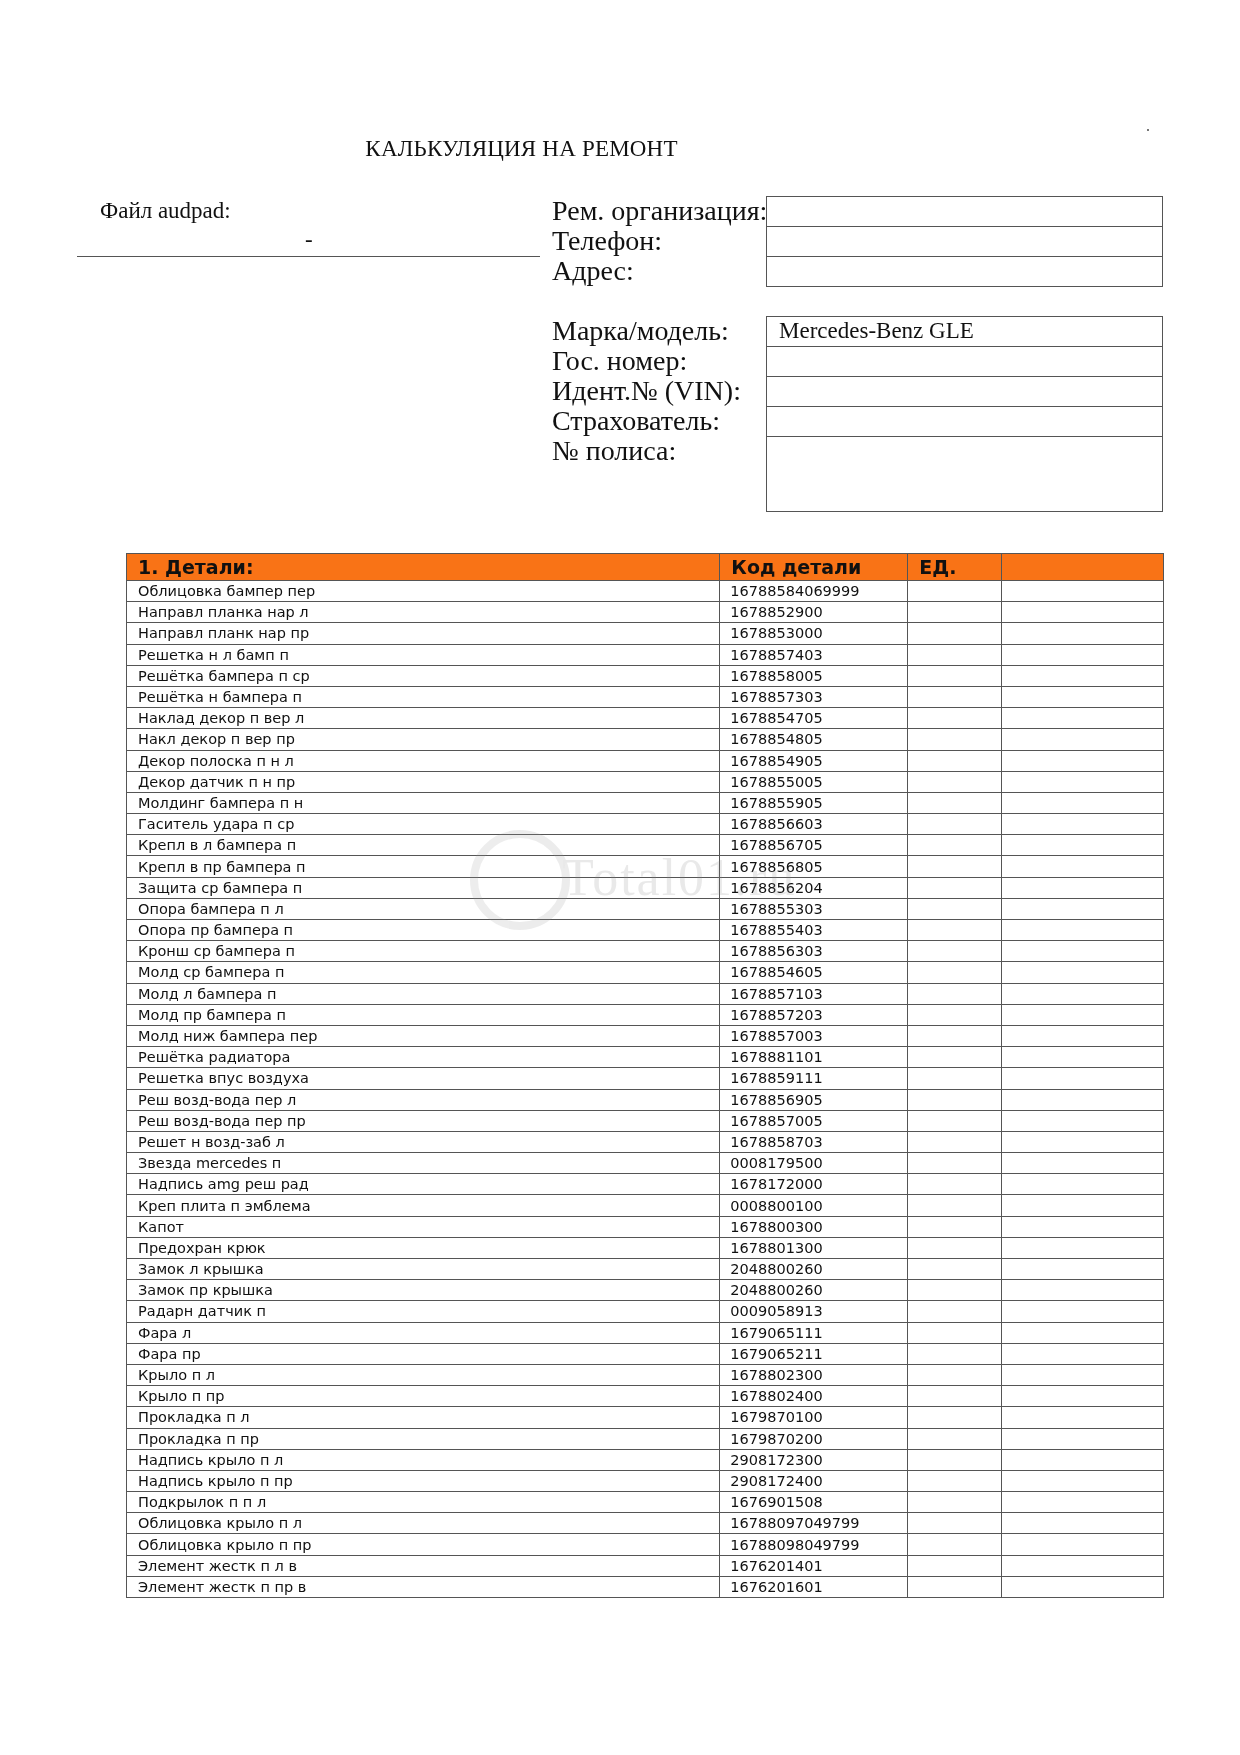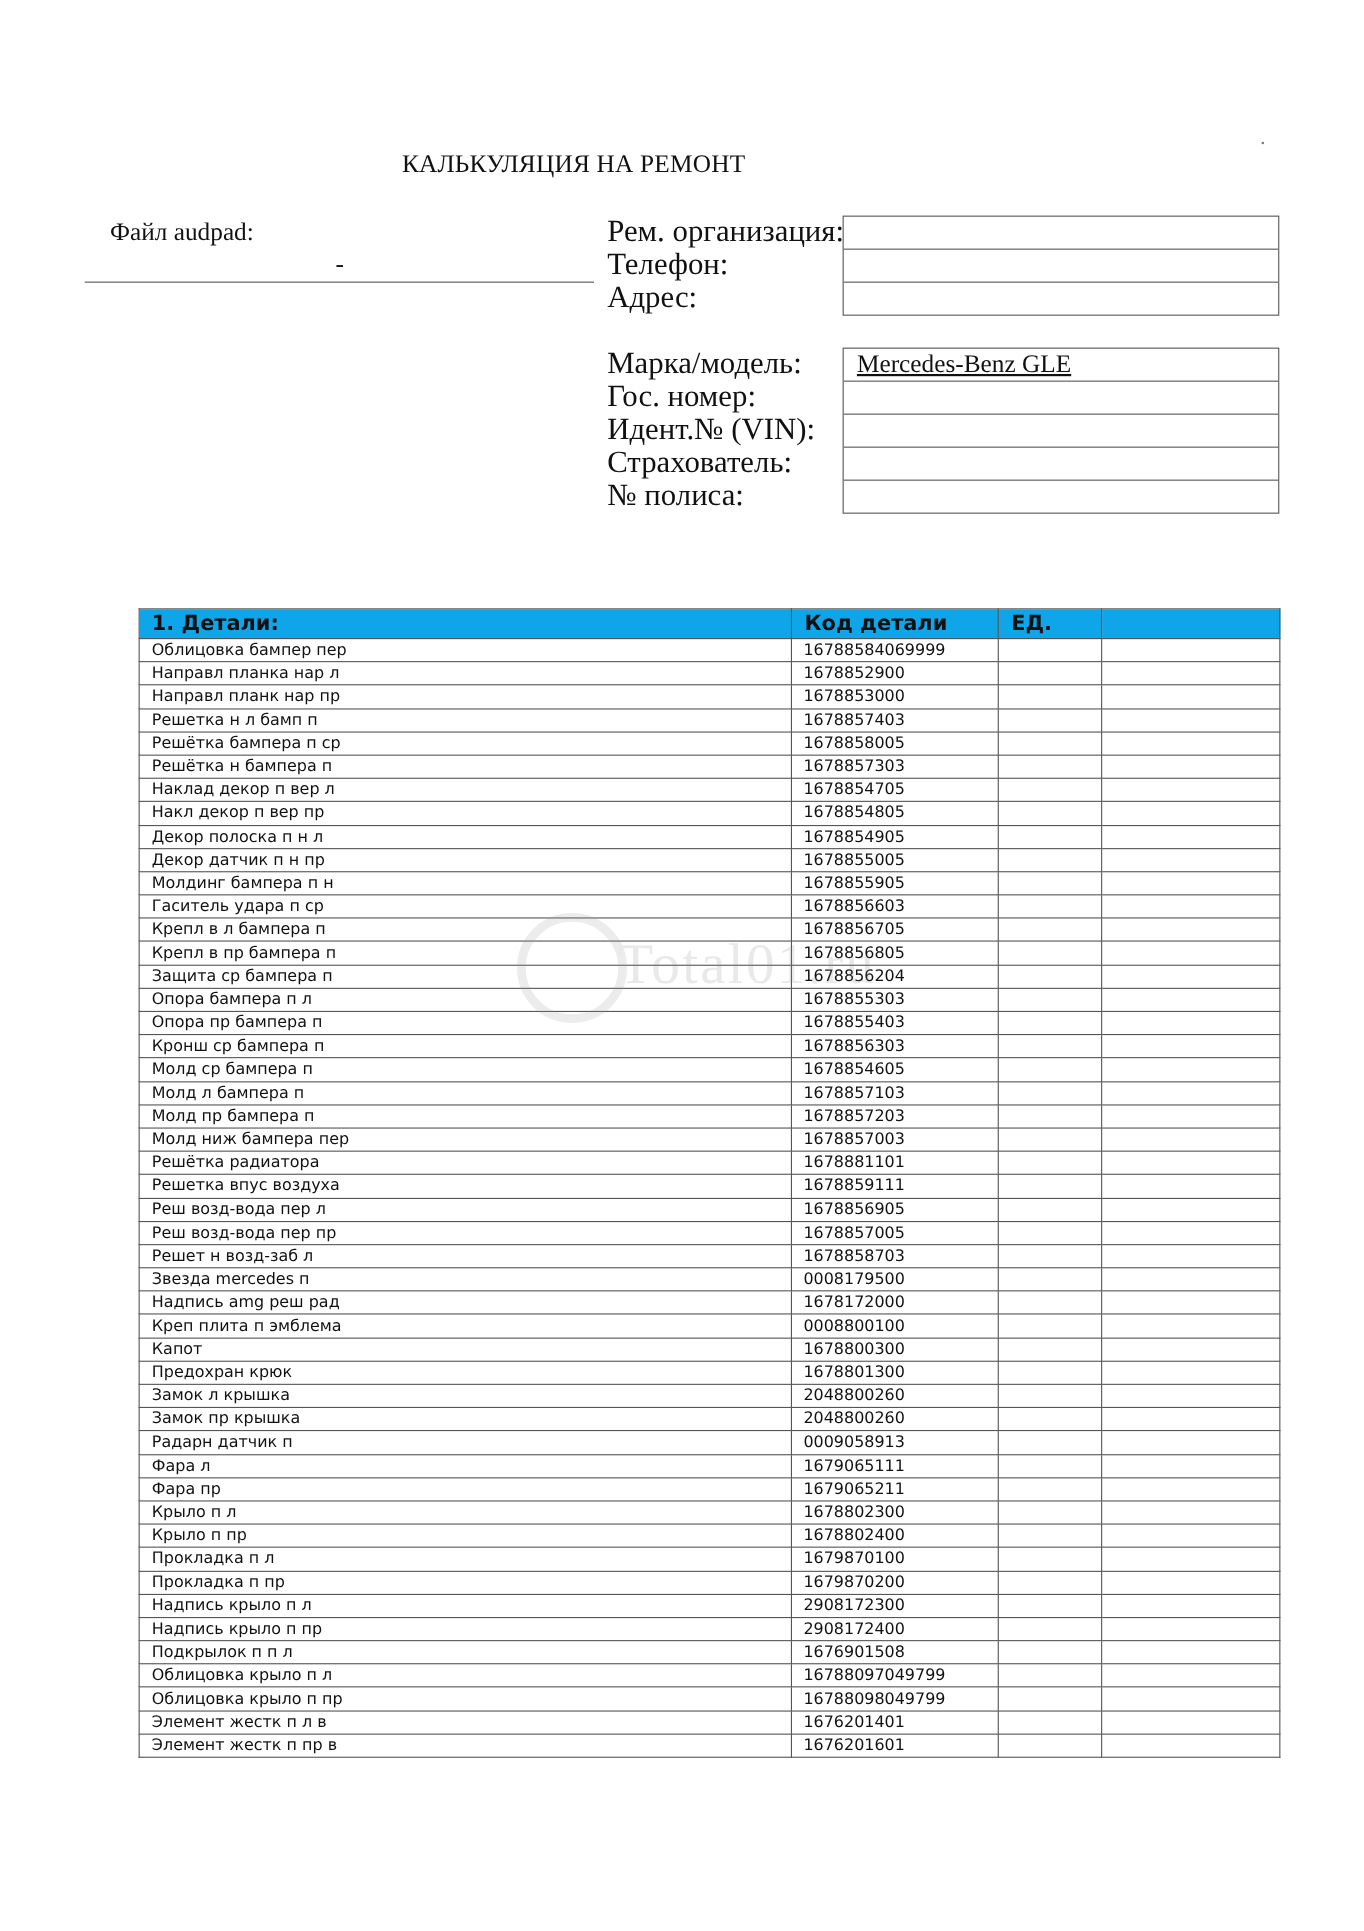--- a/index.html
+++ b/index.html
@@ -13,27 +13,27 @@
   .file-label { position: absolute; left: 100px; top: 198px; font-size: 23px; }
   .file-dash { position: absolute; left: 305px; top: 227px; font-size: 23px; }
   .file-line { position: absolute; left: 77px; top: 256px; width: 463px; height: 0; border-top: 1.5px solid #555; }
 
   .info-labels { position: absolute; left: 552px; font-size: 28px; line-height: 30px; }
   .info-labels.a { top: 196px; }
   .info-labels.b { top: 316px; }
 
   .box-group { position: absolute; left: 766px; width: 397px; border: 1.5px solid #555; box-sizing: border-box; }
   .box-group.a { top: 196px; height: 91px; }
-  .box-group.b { top: 316px; height: 151px; text-decoration: underline; }
+  .box-group.b { top: 316px; height: 196px; }
   .box-cell { height: 30px; border-bottom: 1.5px solid #555; box-sizing: border-box; font-size: 23px; padding-left: 12px; line-height: 28px; }
   .box-cell:last-child { border-bottom: none; }
 
   table.parts { position: absolute; left: 126px; top: 553px; width: 1038px; border-collapse: collapse; }
   table.parts td, table.parts th { border: 1.3px solid #555; padding: 0 0 0 11px; height: 20.2px; font-size: 14.5px; white-space: nowrap; text-align: left; }
-  table.parts th { height: 26px; font-size: 19px; font-weight: bold; background: #0ea5e9; }
+  table.parts th { height: 26px; font-size: 19px; font-weight: bold; background: #f97316; }
   col.c1 { width: 594px; } col.c2 { width: 188px; } col.c3 { width: 94px; } col.c4 { width: 162px; }
   table.parts td.code { padding-left: 10px; }
 
   .watermark { position: absolute; left: 470px; top: 830px; width: 320px; height: 110px; opacity: 0.18; pointer-events: none; }
   .wm-circle { position: absolute; left: 0; top: 0; width: 100px; height: 100px; border-radius: 50%; border: 8px solid #999; box-sizing: border-box; }
   .wm-text { position: absolute; left: 92px; top: 18px; font-size: 52px; color: #888; font-family: "Liberation Serif", serif; letter-spacing: 2px; }
 </style>
 </head>
 <body>
 

